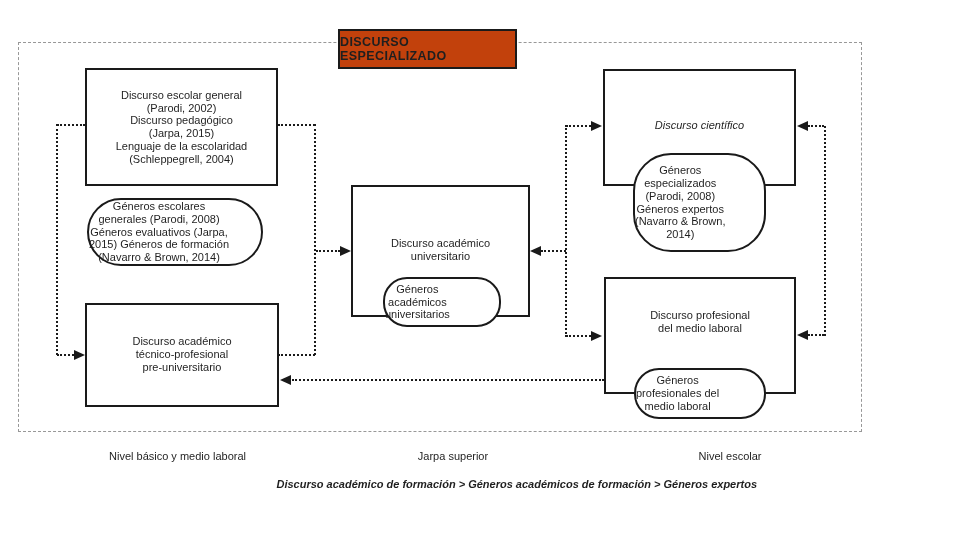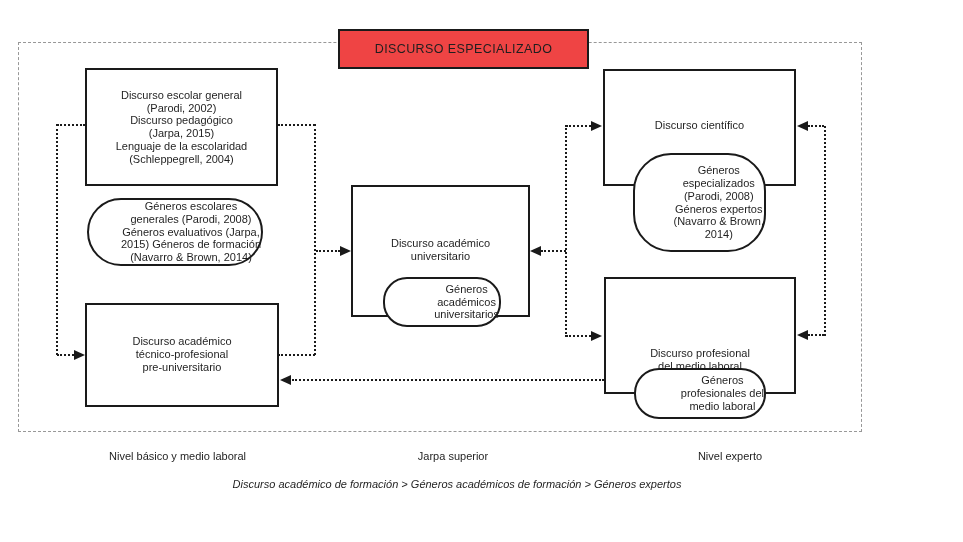--- a/index.html
+++ b/index.html
@@ -18,41 +18,41 @@
     position:absolute;left:18px;top:42px;width:842px;height:388px;
     border:1px dashed var(--outer-border);z-index:0;
   }
   .rect-box{
     position:absolute;background:#fff;border:2px solid var(--line);
     display:flex;align-items:center;justify-content:center;text-align:center;
     font-size:11px;line-height:1.16;z-index:2;box-sizing:border-box;
   }
   .pill{
     position:absolute;background:#fff;border:2px solid var(--line);
-    display:flex;align-items:center;justify-content:flex-end;text-align:center;
+    display:flex;align-items:center;justify-content:flex-start;text-align:center;
     font-size:11px;line-height:1.16;z-index:4;box-sizing:border-box;
   }
   .node-text{white-space:pre-line;display:block;}
   .title-box{
-    position:absolute;left:338px;top:29px;width:251px;height:40px;
-    background:#ef4444;border:2px solid var(--line);z-index:3;box-sizing:border-box;
+    position:absolute;left:338px;top:29px;width:179px;height:40px;
+    background:#c2410c;border:2px solid var(--line);z-index:3;box-sizing:border-box;
     display:flex;align-items:center;justify-content:center;
-    font-size:12.5px;letter-spacing:.4px;
+    font-size:12.5px;letter-spacing:.4px;font-weight:bold;
   }
   .hline{position:absolute;height:0;border-top:2px dotted var(--line);z-index:1;}
   .vline{position:absolute;width:0;border-left:2px dotted var(--line);z-index:1;}
   .arrow-r{position:absolute;width:0;height:0;z-index:1;
     border-top:5px solid transparent;border-bottom:5px solid transparent;
     border-left:11px solid var(--line);}
   .arrow-l{position:absolute;width:0;height:0;z-index:1;
     border-top:5px solid transparent;border-bottom:5px solid transparent;
     border-right:11px solid var(--line);}
   .level-label{position:absolute;font-size:11px;text-align:center;z-index:2;}
-  .caption{position:absolute;left:157px;top:478px;width:600px;text-align:center;
-    font-size:11px;font-style:italic;z-index:2;}
+  .caption{position:absolute;left:157px;top:478px;width:600px;text-align:right;
+    font-size:11px;font-style:italic;z-index:2;font-weight:bold;}
 </style>
 </head>
 <body>
 
 <div class="canvas">
 
   <div class="outer-rect"></div>
 
   <div class="title-box">
     <span>DISCURSO ESPECIALIZADO</span>
@@ -99,25 +99,25 @@
     <span class="node-text">Discurso académico
 técnico-profesional
 pre-universitario</span>
   </div>
 
   <div class="rect-box" style="left:351px;top:185px;width:179px;height:132px;align-items:flex-start;padding-top:50px;">
     <span class="node-text">Discurso académico
 universitario</span>
   </div>
 
-  <div class="rect-box" style="left:603px;top:69px;width:193px;height:117px;align-items:flex-start;padding-top:48px;">
+  <div class="rect-box" style="left:603px;top:69px;width:193px;height:117px;align-items:flex-start;padding-top:48px;font-style:italic;">
     <span class="node-text">Discurso científico</span>
   </div>
 
-  <div class="rect-box" style="left:604px;top:277px;width:192px;height:117px;align-items:flex-start;padding-top:68px;">
+  <div class="rect-box" style="left:604px;top:277px;width:192px;height:117px;align-items:flex-start;padding-top:30px;">
     <span class="node-text">Discurso profesional
 del medio laboral</span>
   </div>
 
   <div class="pill" style="left:87px;top:198px;width:176px;height:68px;border-radius:36px;">
     <span class="node-text">Géneros escolares
 generales (Parodi, 2008)
 Géneros evaluativos (Jarpa,
 2015) Géneros de formación
 (Navarro &amp; Brown, 2014)</span>
@@ -139,17 +139,17 @@
   </div>
 
   <div class="pill" style="left:634px;top:368px;width:132px;height:51px;border-radius:25px;">
     <span class="node-text">Géneros
 profesionales del
 medio laboral</span>
   </div>
 
   <div class="level-label" style="left:100px;top:450px;width:155px;">Nivel básico y medio laboral</div>
   <div class="level-label" style="left:403px;top:450px;width:100px;">Jarpa superior</div>
-  <div class="level-label" style="left:685px;top:450px;width:90px;">Nivel experto</div>
+  <div class="level-label" style="left:685px;top:450px;width:90px;">Nivel escolar</div>
 
   <div class="caption">Discurso académico de formación &gt; Géneros académicos de formación &gt; Géneros expertos</div>
 
 </div>
 
 </body></html>

